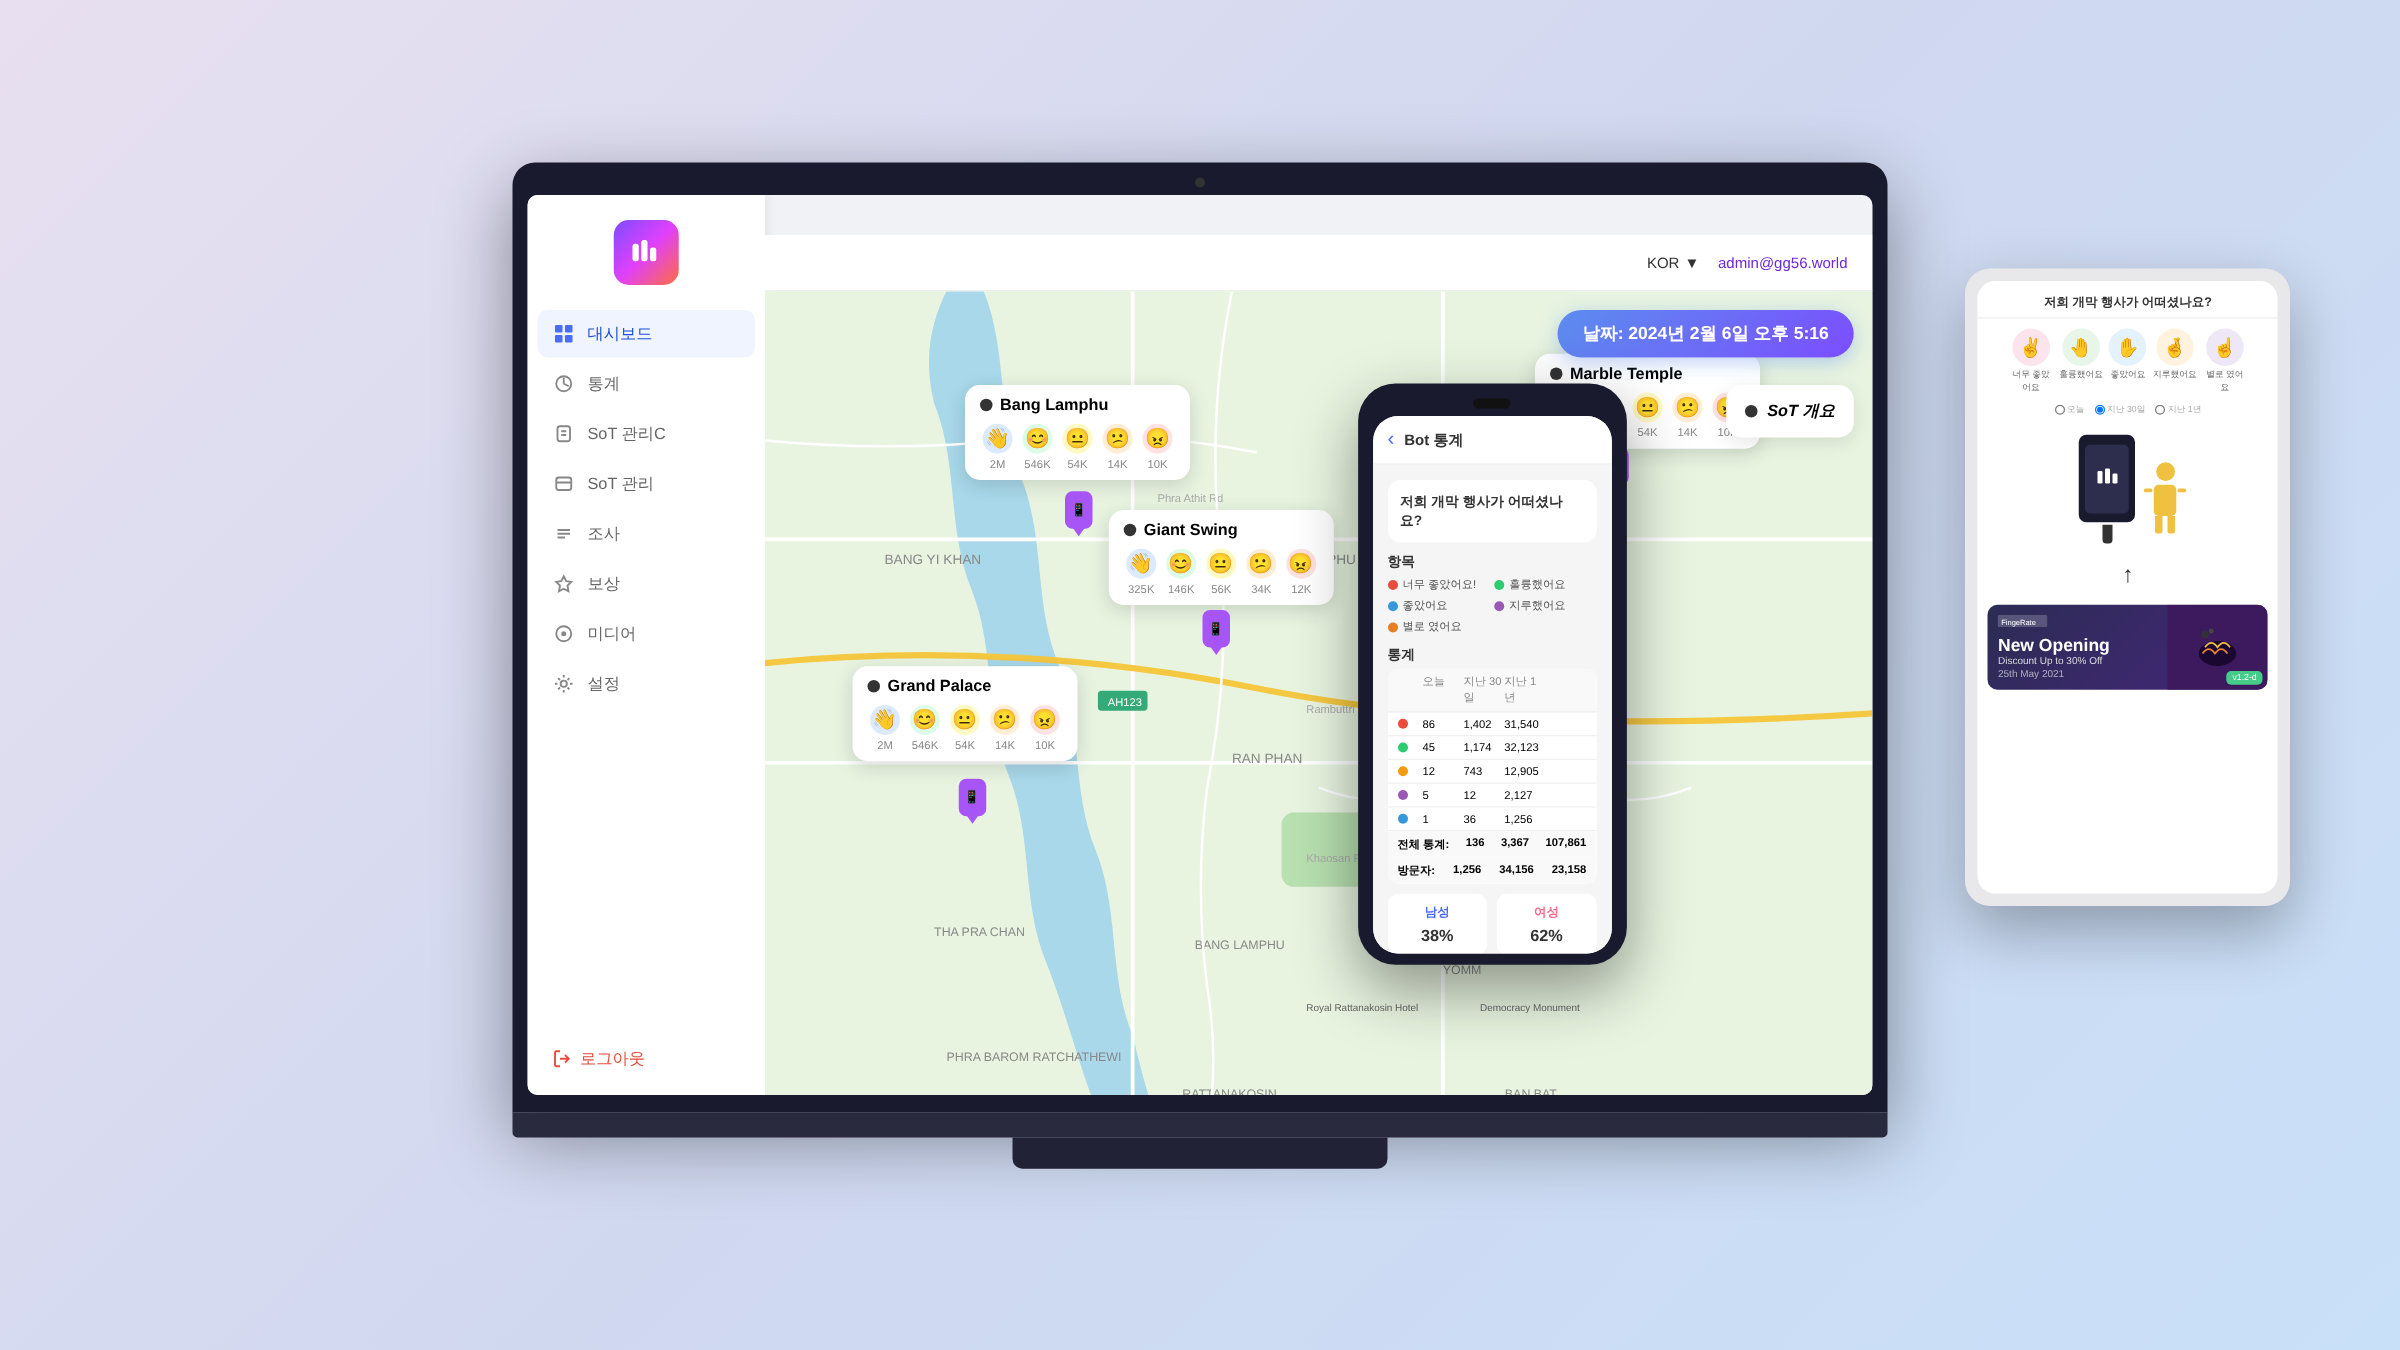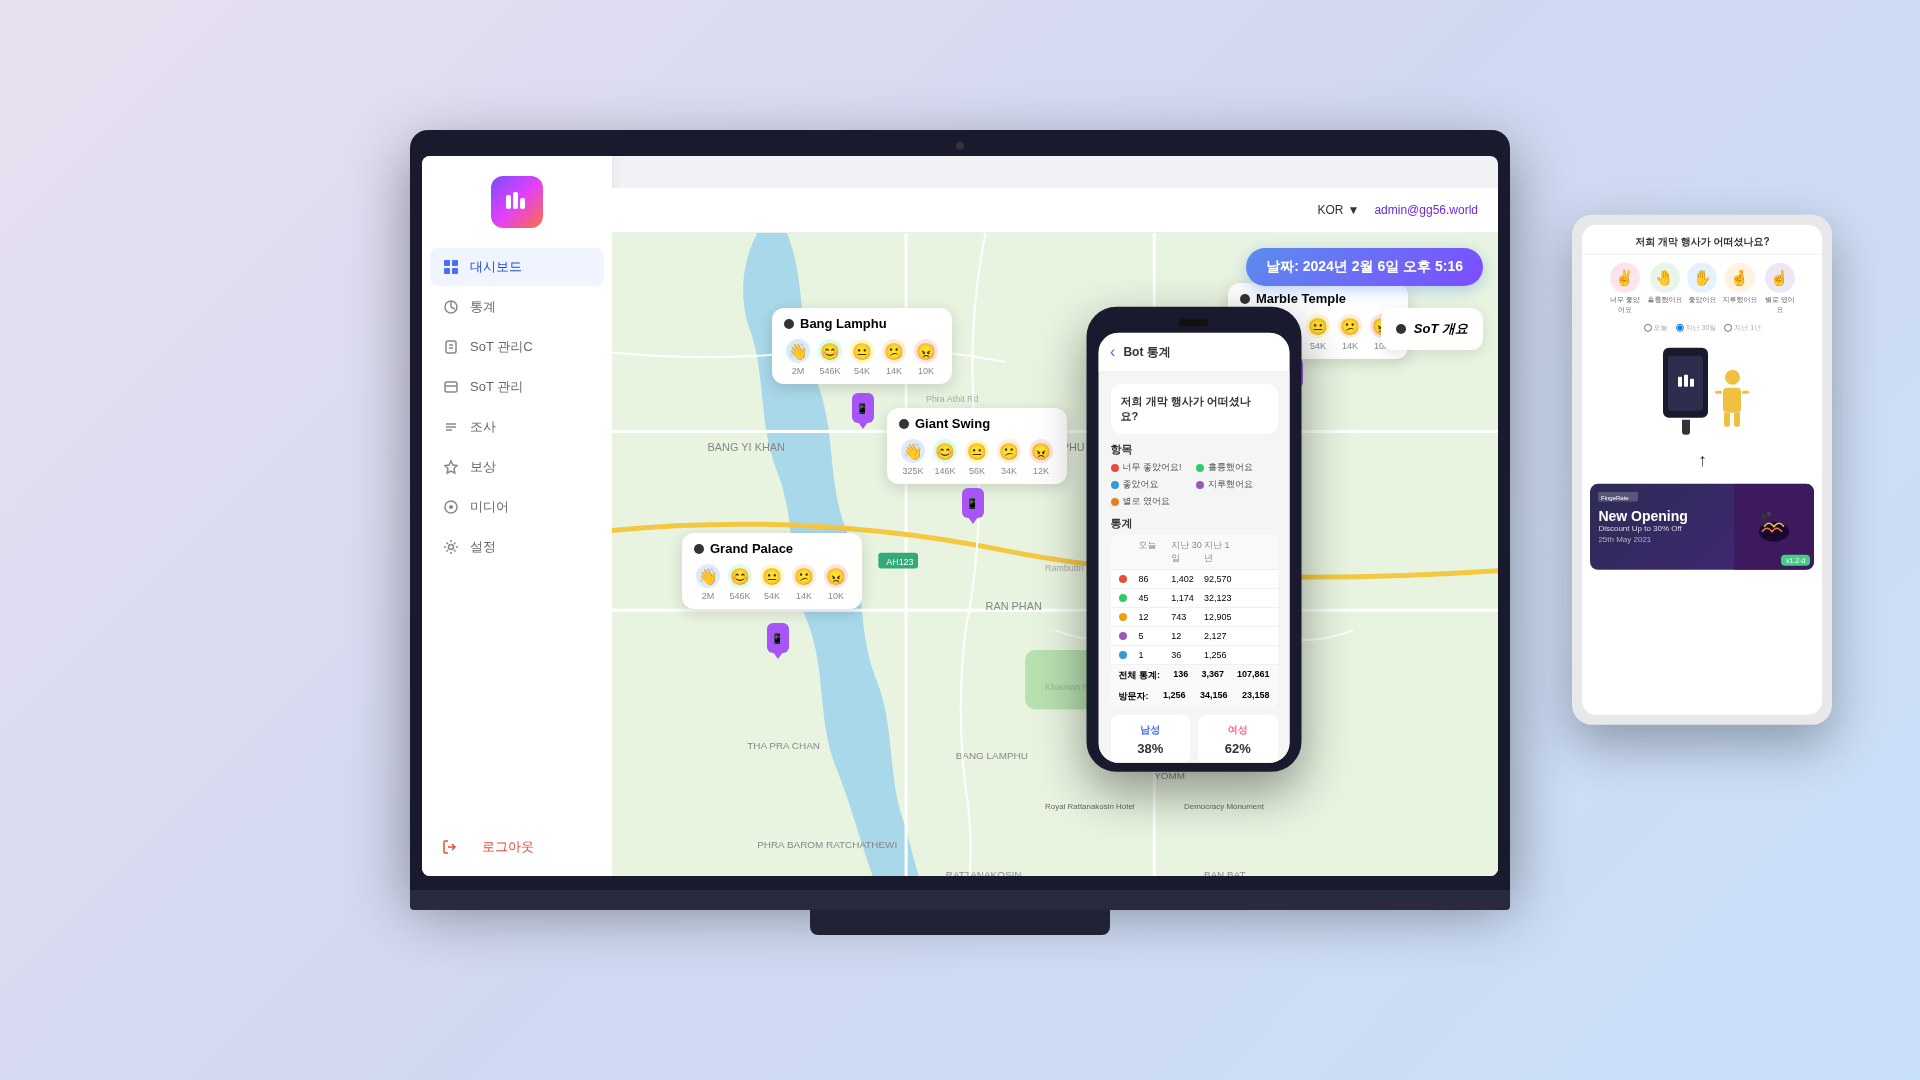--- a/index.html
+++ b/index.html
@@ -134,21 +134,21 @@
       color: #4a6cf7;
     }
 
     .sidebar-bottom {
       padding: 10px 20px;
     }
 
     .logout-item {
       display: flex;
       align-items: center;
-      gap: 24px;
+      gap: 6px;
       color: #e74c3c;
       font-size: 13px;
       cursor: pointer;
     }
 
     
     .main-content {
       flex: 1;
       display: flex;
       flex-direction: column;
@@ -514,21 +514,21 @@
       border-radius: 14px;
       overflow: hidden;
       display: flex;
       flex-direction: column;
     }
 
     .tablet-ad {
       border-radius: 8px;
       overflow: hidden;
       position: relative;
-      height: 86px;
+      height: 68px;
       background: linear-gradient(135deg, #2c2c54, #44267a);
       display: flex;
     }
 
     .tablet-ad-text {
       padding: 8px;
       color: white;
       flex: 1;
     }
 
@@ -962,21 +962,21 @@
             <span></span>
             <span>오늘</span>
             <span>지난 30일</span>
             <span>지난 1년</span>
             <span></span>
           </div>
           <div class="stats-row">
             <div style="width:8px;height:8px;background:#e74c3c;border-radius:50%;"></div>
             <span>86</span>
             <span>1,402</span>
-            <span>92,570</span>
+            <span>31,540</span>
             <span></span>
           </div>
           <div class="stats-row">
             <div style="width:8px;height:8px;background:#2ecc71;border-radius:50%;"></div>
             <span>45</span>
             <span>1,174</span>
             <span>32,123</span>
             <span></span>
           </div>
           <div class="stats-row">

